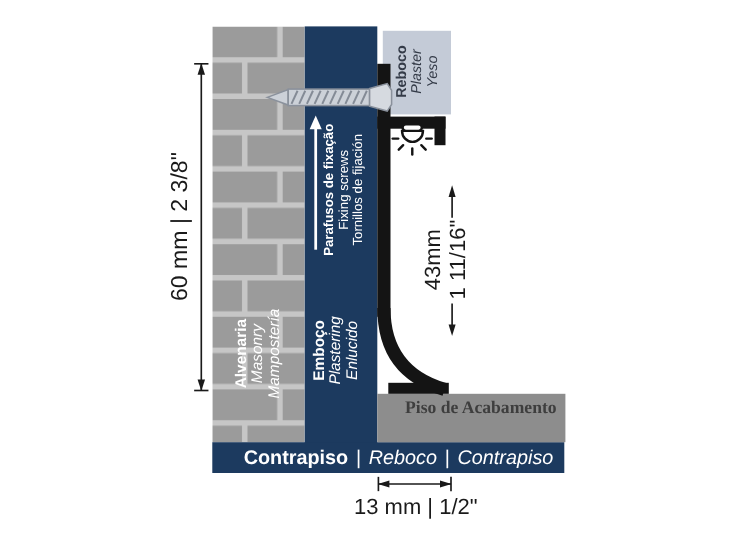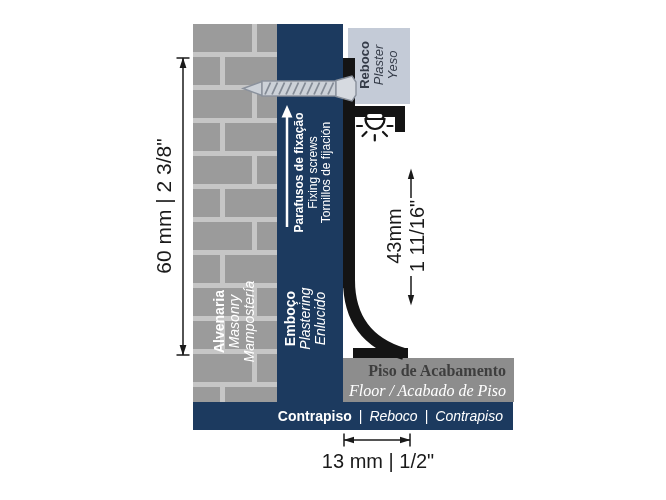--- a/index.html
+++ b/index.html
@@ -31,21 +31,21 @@
   #dim-left-label{left:14px;top:194px;width:300px;height:24px;font-size:21px;
     transform:rotate(-90deg);}
   #dim-mid-label{left:336px;top:213px;width:140px;height:46px;line-height:23px;
     transform:rotate(-90deg);}
   #dim-bottom-label{left:278px;top:450px;width:200px;}
   
   #floor-band .l1{font-size:16px;font-weight:bold;color:#3e3e3e;line-height:21px;}
   #floor-band .l2{font-size:16px;font-style:italic;color:#ffffff;line-height:20px;}
   
   #screed-band{display:flex;align-items:center;justify-content:flex-end;
-    padding-right:10px;box-sizing:border-box;gap:7px;color:#ffffff;font-size:14px;}
+    padding-right:10px;box-sizing:border-box;gap:7px;color:#ffffff;font-size:18px;}
   #screed-band .pt{font-weight:bold;}
   #screed-band .it{font-style:italic;}
   #overlay{left:0;top:0;}
 </style>
 </head>
 <body>
 
 <div id="stage">
 
   <svg id="wall" class="abs" width="84" height="378" viewBox="0 0 84 378">
@@ -65,21 +65,20 @@
   <div id="screed-band" class="abs">
     <span class="pt">Contrapiso</span>
     <span>|</span>
     <span class="it">Reboco</span>
     <span>|</span>
     <span class="it">Contrapiso</span>
   </div>
 
   <div id="floor-band" class="abs">
     <div class="l1">Piso de Acabamento</div>
-    <div class="l2">Floor / Acabado de Piso</div>
   </div>
 
   <div id="plaster-box" class="abs"></div>
 
   <svg id="overlay" class="abs" width="666" height="500" viewBox="0 0 666 500">
 
     <g fill="#141414">
       <rect x="343" y="58" width="12" height="230"></rect>
       <path d="M349,280 Q349,338 404,354" fill="none" stroke="#141414" stroke-width="12"></path>
       <rect x="353" y="348" width="55" height="10"></rect>

